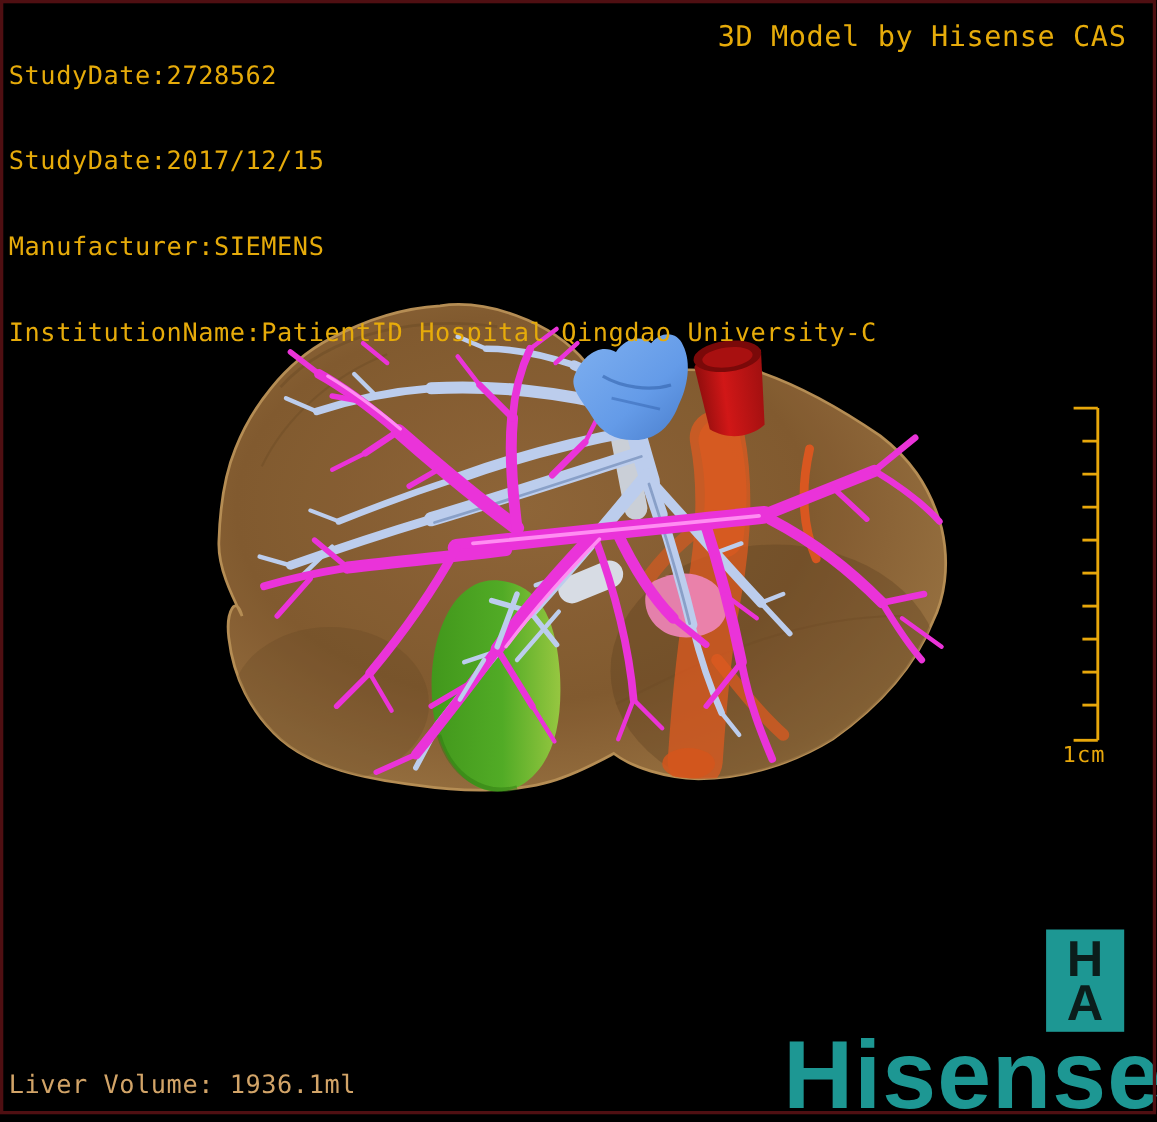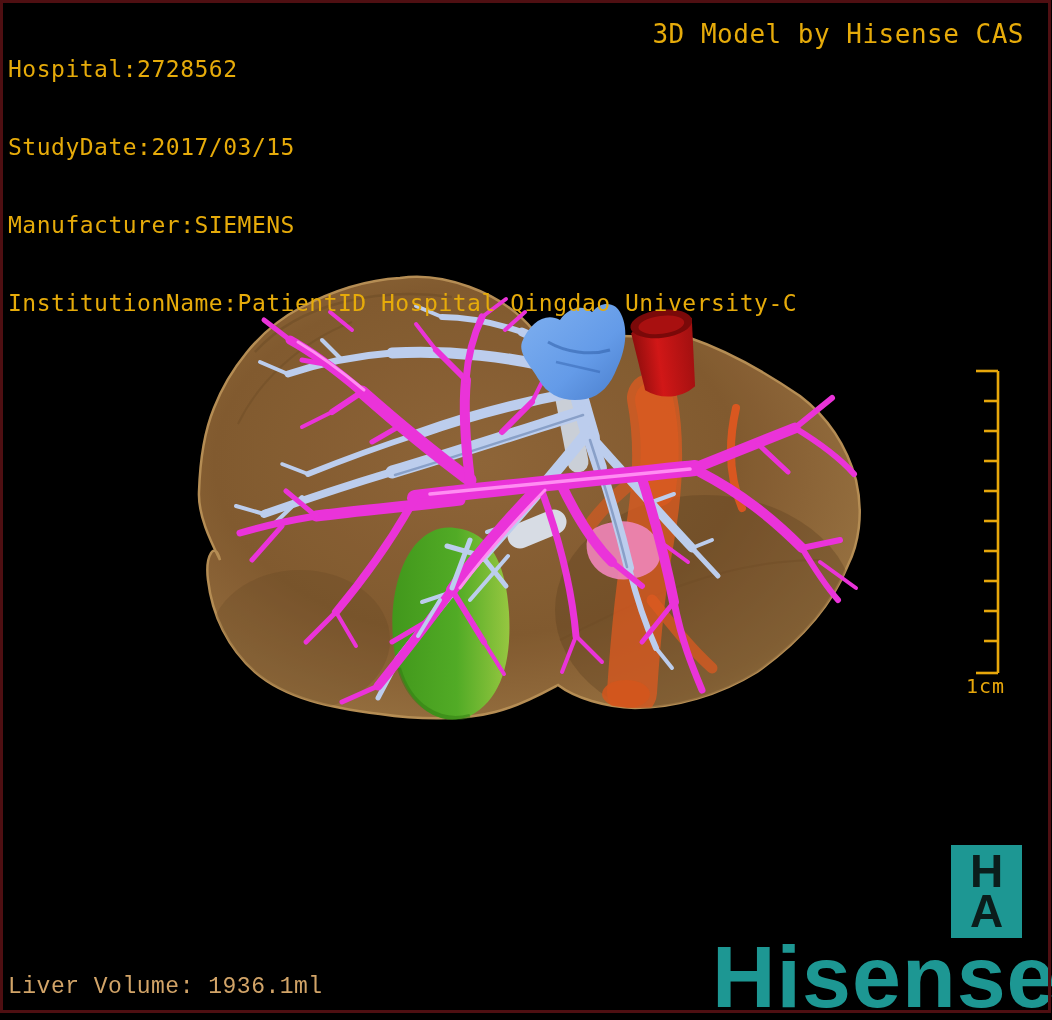--- a/index.html
+++ b/index.html
@@ -22,21 +22,21 @@
     color:var(--overlay_text,#e6ab0a);font-size:26px;letter-spacing:.5px;white-space:nowrap;
   }
   .scalebar{position:absolute;left:960px;top:360px;}
   .scalebar line{stroke:var(--scale,#e7a70b);stroke-width:2.6px;}
   .scale-label{
     position:absolute;left:966px;top:674px;color:var(--scale,#e7a70b);
     font-size:20px;letter-spacing:1px;
   }
   .volume{
     position:absolute;left:8px;top:974px;color:var(--footer_text,#d2a468);
-    font-size:23px;letter-spacing:.5px;font-family:Liberation Mono, monospace;
+    font-size:23px;letter-spacing:.5px;
   }
   .ha-badge{
     position:absolute;left:951px;top:845px;width:71px;height:93px;
     background:var(--teal,#1d9793);display:flex;flex-direction:column;
     align-items:center;justify-content:center;
     font-family:"Liberation Sans",sans-serif;font-weight:700;
     color:var(--badge_letter,#0b1d1b);
   }
   .ha-badge .l1{font-size:46px;line-height:38px;}
   .ha-badge .l2{font-size:46px;line-height:42px;}
@@ -247,22 +247,22 @@
     </g>
 
     <g transform="rotate(-7 660 322)">
       <path d="M630,330 L637,388 C652,400 673,400 687,390 L692,322 C675,306 645,310 630,330 Z" fill="url(#gRed)"></path>
       <ellipse cx="661" cy="324" rx="31" ry="14" fill="#7a0909"></ellipse>
       <ellipse cx="661" cy="325" rx="23" ry="9" fill="#a81010"></ellipse>
     </g>
   </svg>
 
   <div class="meta">
-    <div>Hospital:2728562</div>
-    <div>StudyDate:2017/03/15</div>
+    <div>StudyDate:2728562</div>
+    <div>StudyDate:2017/12/15</div>
     <div>Manufacturer:SIEMENS</div>
     <div>InstitutionName:PatientID Hospital Qingdao University-C</div>
   </div>
 
   <div class="watermark">3D Model by Hisense CAS</div>
 
   <svg class="scalebar" width="60" height="330" viewBox="0 0 60 330">
     <line x1="38" y1="11" x2="38" y2="313"></line>
     <line x1="16" y1="11" x2="38" y2="11"></line>
     <line x1="24" y1="41" x2="38" y2="41"></line>

